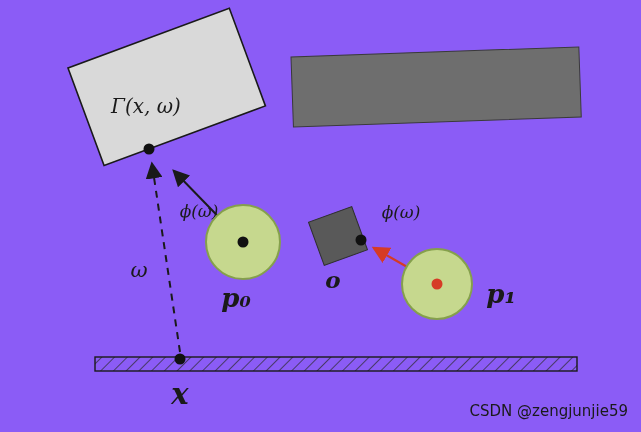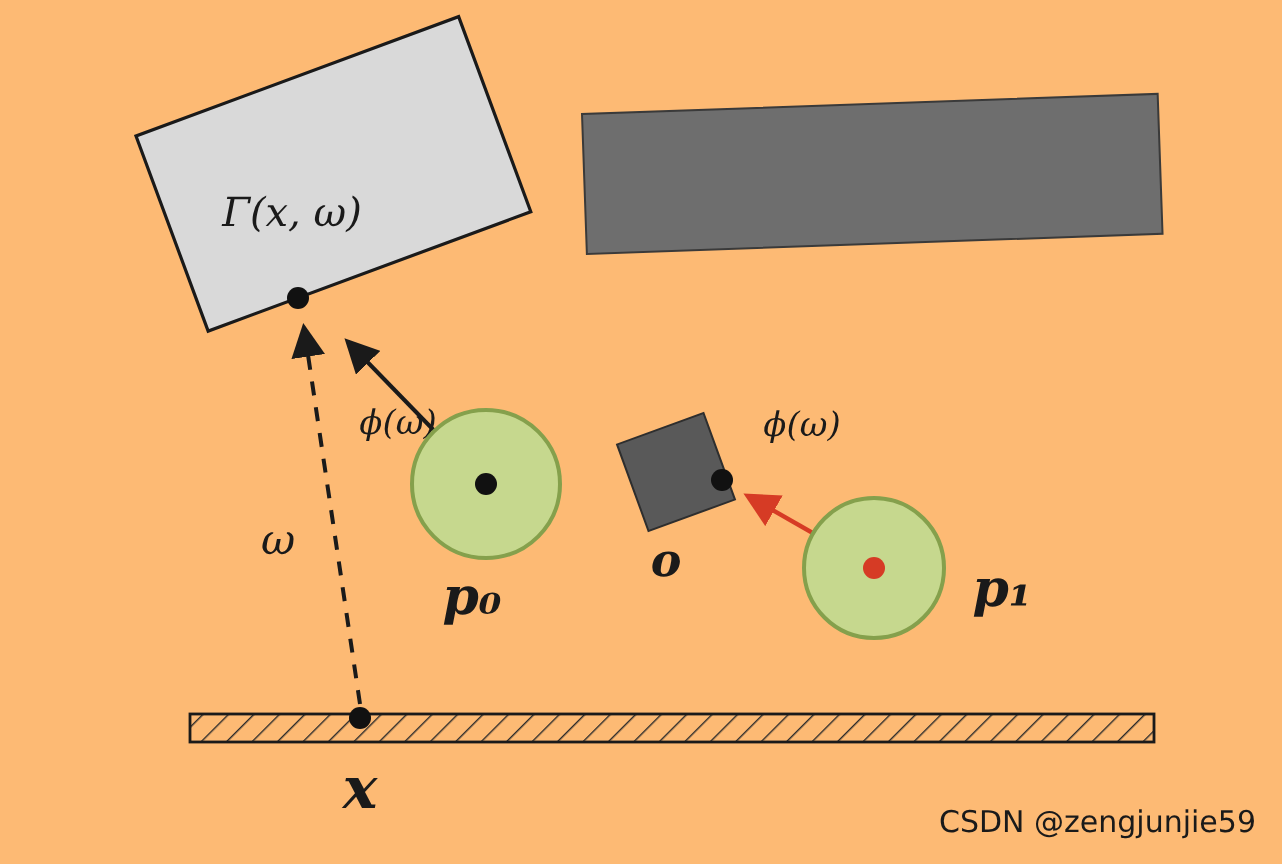--- a/index.html
+++ b/index.html
@@ -4,21 +4,21 @@
 <style>
   html, body {
     margin: 0;
     padding: 0;
     background: #ffffff;
   }
   .canvas {
     position: relative;
     width: 641px;
     height: 432px;
-    background: #fdba74;
+    background: #8b5cf6;
     overflow: hidden;
     font-family: "DejaVu Serif", serif;
   }
   svg { display: block; }
   text {
     font-family: "DejaVu Serif", serif;
     fill: #1a1a1a;
   }
   .math { font-style: italic; }
   .bold { font-weight: bold; }

